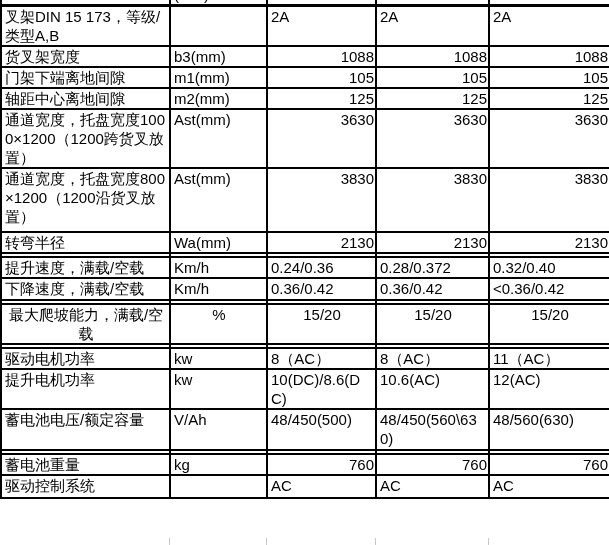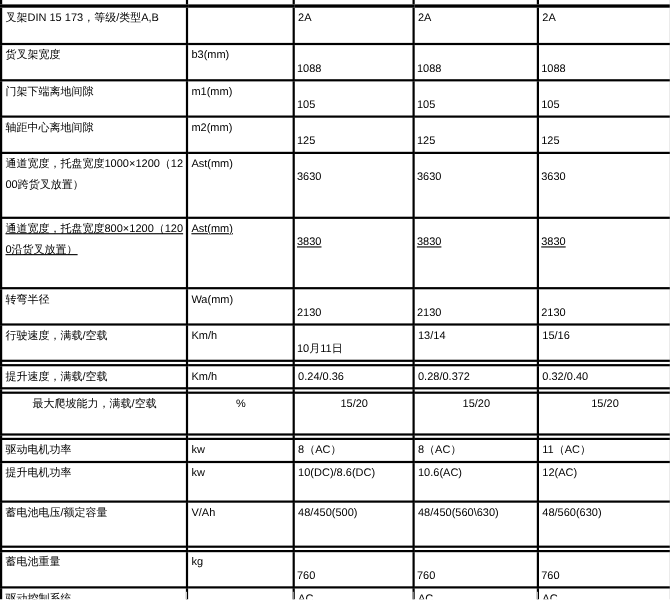--- a/index.html
+++ b/index.html
@@ -3,40 +3,39 @@
 <meta charset="utf-8">
 <style>
   html, body { margin: 0; padding: 0; }
   .screen {
     position: relative;
     width: 609px;
     height: 545px;
     background: #ffffff;
     overflow: hidden;
     font-family: "Liberation Sans", "DejaVu Sans", sans-serif;
-    font-size: 10px;
+    font-size: 15px;
     color: #000000;
   }
   table.spec {
     border-collapse: collapse;
     table-layout: fixed;
     width: 609px;
   }
   table.spec td {
     border: 2px solid #000000;
     vertical-align: top;
     padding: 0 2px 0 3px;
     line-height: 19px;
     overflow: hidden;
     word-break: break-all;
   }
   table.spec td.right {
-    text-align: left;
-    padding: 12px 1px 0 2px;
-    border-radius: 10px;
+    text-align: right;
+    padding: 0 1px 0 2px;
   }
   tr.clip td {
     border-top: none;
     border-bottom: 3px solid #000000;
     height: 4px;
     padding: 0 2px;
   }
   .clip-inner {
     height: 4px;
     overflow: hidden;
@@ -113,54 +112,54 @@
           <td class="right">125</td>
           <td class="right">125</td>
         </tr>
         <tr style="height: 59px; margin-top: 12px;">
           <td>通道宽度，托盘宽度1000×1200（1200跨货叉放置）</td>
           <td>Ast(mm)</td>
           <td class="right">3630</td>
           <td class="right">3630</td>
           <td class="right">3630</td>
         </tr>
-        <tr style="height: 64px; text-decoration: underline;">
+        <tr style="height: 64px;">
           <td>通道宽度，托盘宽度800×1200（1200沿货叉放置）</td>
           <td>Ast(mm)</td>
           <td class="right">3830</td>
           <td class="right">3830</td>
           <td class="right">3830</td>
         </tr>
         <tr style="height: 19px; margin-left: 24px;">
           <td>转弯半径</td>
           <td>Wa(mm)</td>
           <td class="right">2130</td>
           <td class="right">2130</td>
           <td class="right">2130</td>
         </tr>
-        <tr style="height: 28px;">
-          <td>行驶速度，满载/空载</td>
-          <td>Km/h</td>
-          <td class="right">10月11日</td>
-          <td>13/14</td>
-          <td>15/16</td>
-        </tr>
         <tr class="spacer">
           <td></td>
           <td></td>
           <td></td>
           <td></td>
           <td></td>
         </tr>
         <tr style="height: 17px;">
           <td>提升速度，满载/空载</td>
           <td>Km/h</td>
           <td>0.24/0.36</td>
           <td>0.28/0.372</td>
           <td>0.32/0.40</td>
+        </tr>
+        <tr style="height: 22px;">
+          <td>下降速度，满载/空载</td>
+          <td>Km/h</td>
+          <td>0.36/0.42</td>
+          <td>0.36/0.42</td>
+          <td>&lt;0.36/0.42</td>
         </tr>
         <tr class="spacer">
           <td></td>
           <td></td>
           <td></td>
           <td></td>
           <td></td>
         </tr>
         <tr style="height: 38px; text-align: center;">
           <td>最大爬坡能力，满载/空载</td>

